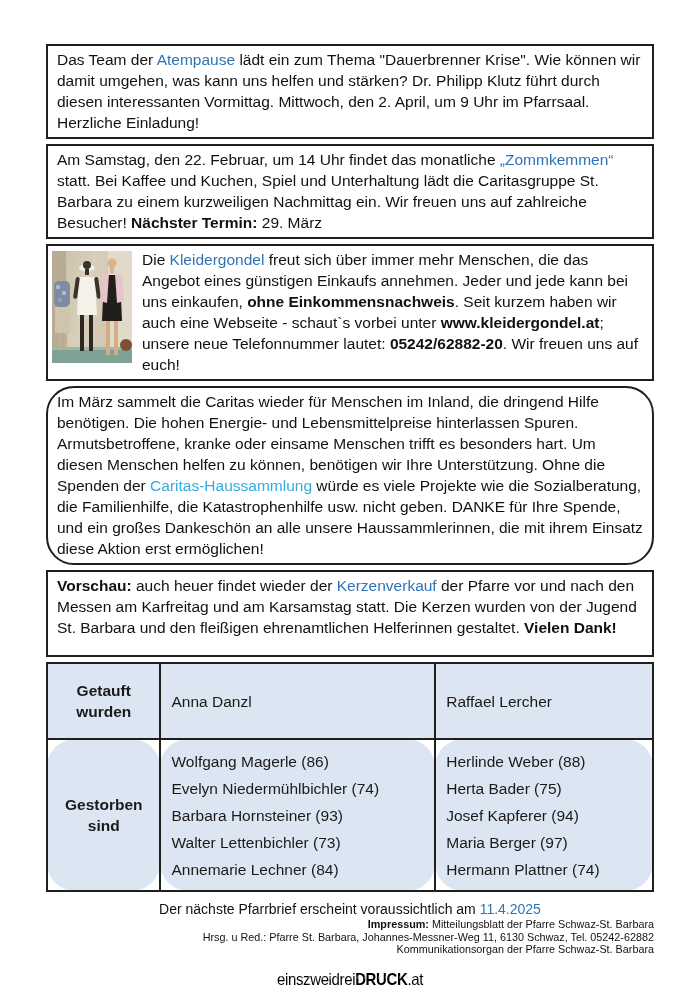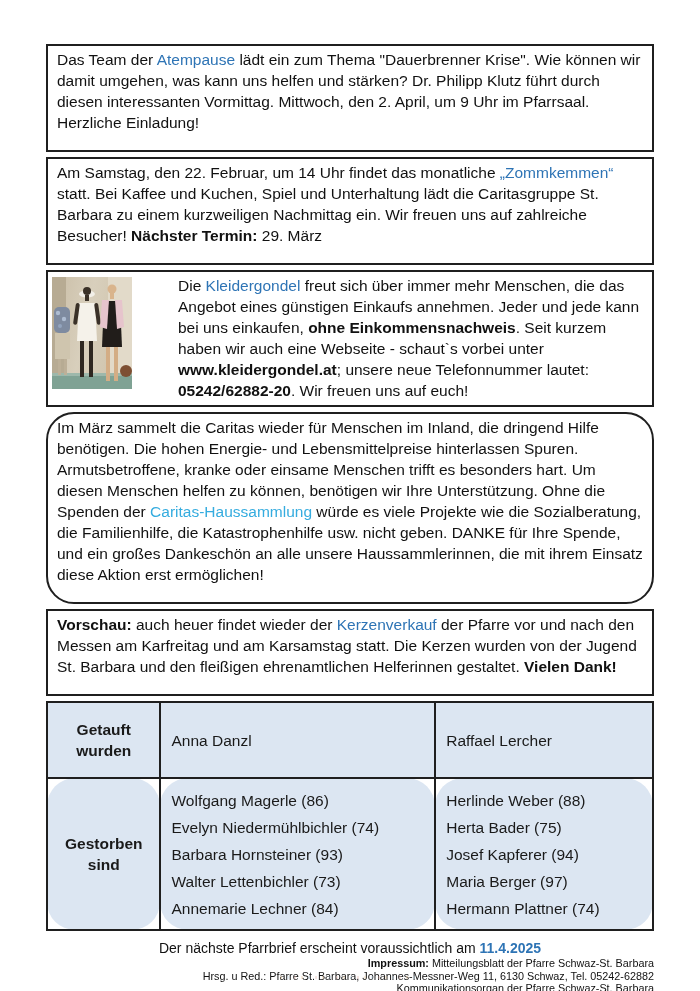--- a/index.html
+++ b/index.html
@@ -10,34 +10,34 @@
     overflow: hidden;
     font-family: "Liberation Sans", sans-serif;
     color: #1a1a1a;
     position: relative;
   }
   .page { position: absolute; inset: 0; background: #ffffff; }
   .content { margin: 44px 46px 0 46px; width: 608px; }
 
   .note-box {
     border: 2px solid #1f1f1f;
-    padding: 3px 9px 17px 9px;
+    padding: 3px 9px 4px 9px;
     margin-bottom: 5px;
     font-size: 15.5px;
     line-height: 21px;
     color: #111;
   }
   .note-box.with-photo { display: flex; align-items: flex-start; padding: 3px 6px 4px 4px; }
   .photo-wrap { flex: 0 0 80px; margin: 2px 10px 2px 0; }
   .photo-wrap svg { display: block; }
   .photo-text { flex: 1 1 auto; }
 
   .box-atempause   { min-height: 90px; }
   .box-zommkemmen  { min-height: 88px; }
-  .box-kleidergondel { min-height: 120px; gap: 36px; }
+  .box-kleidergondel { min-height: 120px; }
   .box-caritas     { min-height: 175px; border-radius: 28px; }
   .box-vorschau    { min-height: 87px; }
 
   table.sakramente {
     width: 608px;
     border-collapse: collapse;
     margin-top: 2px;
   }
   table.sakramente td {
     border: 2px solid #1f1f1f;
@@ -177,21 +177,21 @@
               <div>Herta Bader (75)</div>
               <div>Josef Kapferer (94)</div>
               <div>Maria Berger (97)</div>
               <div>Hermann Plattner (74)</div>
             </td>
         </tr>
       </tbody>
     </table>
 
     <div class="footer">
-      <div class="next-issue"><span>Der nächste Pfarrbrief erscheint voraussichtlich am </span><span style="color: rgb(46, 116, 181); font-weight: bold;">11.4.2025</span></div>
+      <div class="next-issue"><span>Der nächste Pfarrbrief erscheint voraussichtlich am </span><span style="color: rgb(46, 116, 181);">11.4.2025</span></div>
       <div class="small-line"><span style="font-weight: bold;">Impressum:</span><span> Mitteilungsblatt der Pfarre Schwaz-St. Barbara</span></div>
       <div class="small-line">Hrsg. u Red.: Pfarre St. Barbara, Johannes-Messner-Weg 11, 6130 Schwaz, Tel. 05242-62882</div>
       <div class="small-line">Kommunikationsorgan der Pfarre Schwaz-St. Barbara</div>
     </div>
 
     <div class="print-logo">
       <span>einszweidrei</span><span class="druck">DRUCK</span><span>.at</span>
     </div>
   </div>
 

